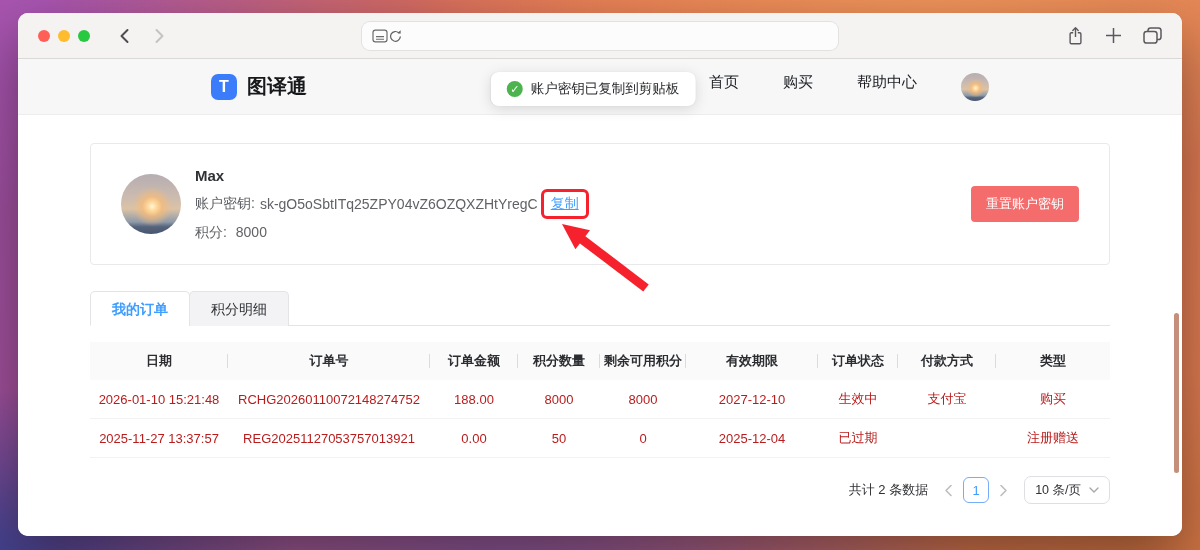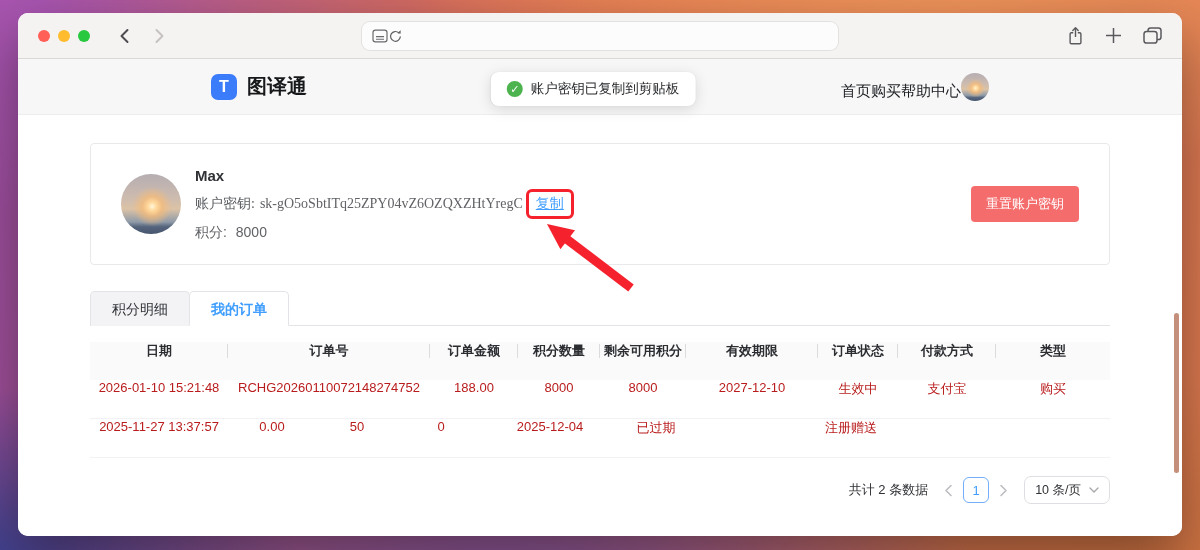--- a/index.html
+++ b/index.html
@@ -38,21 +38,21 @@
   
   .page { position:absolute; top:46px; left:0; right:0; bottom:0; background:#fff; }
 
   .site-header { height:56px; background:#f7f7f8; border-bottom:1px solid #ededef;
     display:flex; align-items:center; }
   .hwrap { width:778px; margin:0 auto; display:flex; align-items:center; }
   .logo { display:flex; align-items:center; gap:10px; cursor:pointer; }
   .logo-badge { width:26px; height:26px; border-radius:7px; background:#3b7cfa; color:#fff;
     font-weight:700; font-size:16px; display:flex; align-items:center; justify-content:center; }
   .logo-name { font-size:20px; font-weight:700; color:#17181a; }
-  .topnav { margin-left:auto; display:flex; align-items:flex-end; }
+  .topnav { margin-left:auto; display:flex; align-items:flex-start; gap:44px; }
   .nav-item { font-size:15px; font-weight:500; color:#1b1d21; cursor:pointer; }
   .sunset { background:
       radial-gradient(circle at 52% 54%, #fff7da 0%, #ffd79a 10%, rgba(246,187,120,.75) 22%, rgba(230,190,160,0) 44%),
       linear-gradient(180deg,#b6aeb2 0%,#cdbbae 40%,#dcc3a6 58%,#8f9aa8 80%,#55647c 88%,#46566e 100%); }
   .avatar-sm { width:28px; height:28px; border-radius:50%; cursor:pointer; }
 
   .toast { position:absolute; top:13px; left:575px; transform:translateX(-50%); z-index:30;
     height:34px; background:#fff; border-radius:8px; padding:0 16px;
     box-shadow:0 3px 14px rgba(0,0,0,.13), 0 0 1px rgba(0,0,0,.08);
     display:flex; align-items:center; gap:8px; white-space:nowrap; }
@@ -60,41 +60,41 @@
     font-size:11px; line-height:16px; text-align:center; flex:none; }
   .toast-msg { font-size:13.5px; font-weight:500; color:#26282b; }
 
   .content { width:1020px; margin:0 auto; }
 
   .card { margin-top:28px; height:122px; border:1px solid #e9e9ec; border-radius:4px;
     display:flex; align-items:center; padding:4px 30px; background:#fff; }
   .avatar-lg { width:60px; height:60px; border-radius:50%; flex:none; }
   .info { margin-left:14px; }
   .uname { font-size:15px; font-weight:600; color:#2f3135; margin-bottom:5px; }
-  .keyline { font-size:14px; color:#606266; display:flex; align-items:center;font-family:Liberation Serif, serif; }
+  .keyline { font-size:14px; color:#606266; display:flex; align-items:center; }
   .keyval { margin-left:5px; }
   .copy-wrap { position:relative; margin-left:3px; border:3px solid #f5222d; border-radius:6px;
     padding:3px 7px; }
   .copy-link { color:#409eff; text-decoration:underline; font-size:14px; cursor:pointer;text-align:right; }
   .arrow-svg { position:absolute; left:14px; top:30px; pointer-events:none; }
   .pointsline { font-size:14px; color:#606266; margin-top:5px; }
   .pts { margin-left:5px; }
   .reset-btn { margin-left:auto; background:#f56c6c; color:#fff; border:none; border-radius:4px;
     font-size:13px; padding:9px 15px; cursor:pointer; font-family:inherit; }
 
   .tabs { margin-top:26px; border-bottom:1px solid #e4e4e8; display:flex; }
   .tab { height:35px; line-height:34px; padding:0 21px; font-size:14px; cursor:pointer;
     border:1px solid #e4e4e8; border-bottom:none; border-radius:5px 5px 0 0;
     background:#f3f3f5; color:#2f3135; margin-bottom:-1px; }
   .tab + .tab { margin-left:-1px; }
   .tab.active { background:#fff; color:#409eff; font-weight:600;
     border-bottom:1px solid #fff; }
 
   .table { margin-top:16px; }
-  .trow { display:flex; align-items:flex-start; }
+  .trow { display:flex; align-items:center; }
   .thead { background:#fafafa; height:38px; }
   .thead .tcell { font-weight:700; font-size:13px; color:#2b2d31; position:relative; }
   .thead .tcell:not(:last-child)::after { content:""; position:absolute; right:0; top:50%;
     transform:translateY(-50%); width:1px; height:14px; background:#dcdcdf; }
   .tbody-row { height:39px; border-bottom:1px solid #f2f2f4; font-size:13px; color:#b91c1c; }
   .tcell { text-align:center; }
   .c0{width:138px}.c1{width:202px}.c2{width:88px}.c3{width:82px}.c4{width:86px}
   .c5{width:132px}.c6{width:80px}.c7{width:98px}.c8{width:114px}
 
   .pagination { margin-top:18px; display:flex; justify-content:flex-end; align-items:center;text-align:right; }
@@ -214,22 +214,22 @@
             </div>
             <div class="pointsline">
               <span>积分:</span>
               <span class="pts">8000</span>
             </div>
           </div>
           <button class="reset-btn">重置账户密钥</button>
         </div>
 
         <div class="tabs">
+          <span class="tab active">我的订单</span>
           <span class="tab">积分明细</span>
-          <span class="tab active">我的订单</span>
         </div>
 
         <div class="table">
           <div class="trow thead">
             <span class="tcell c0">日期</span>
             <span class="tcell c1">订单号</span>
             <span class="tcell c2">订单金额</span>
             <span class="tcell c3">积分数量</span>
             <span class="tcell c4">剩余可用积分</span>
             <span class="tcell c5">有效期限</span>
@@ -243,20 +243,21 @@
             <span class="tcell c2">188.00</span>
             <span class="tcell c3">8000</span>
             <span class="tcell c4">8000</span>
             <span class="tcell c5">2027-12-10</span>
             <span class="tcell c6">生效中</span>
             <span class="tcell c7">支付宝</span>
             <span class="tcell c8">购买</span>
           </div>
           <div class="trow tbody-row">
             <span class="tcell c0">2025-11-27 13:37:57</span>
+            <span class="tcell c1">REG20251127053757013921</span>
             <span class="tcell c2">0.00</span>
             <span class="tcell c3">50</span>
             <span class="tcell c4">0</span>
             <span class="tcell c5">2025-12-04</span>
             <span class="tcell c6">已过期</span>
             <span class="tcell c7"></span>
             <span class="tcell c8">注册赠送</span>
           </div>
         </div>
 

